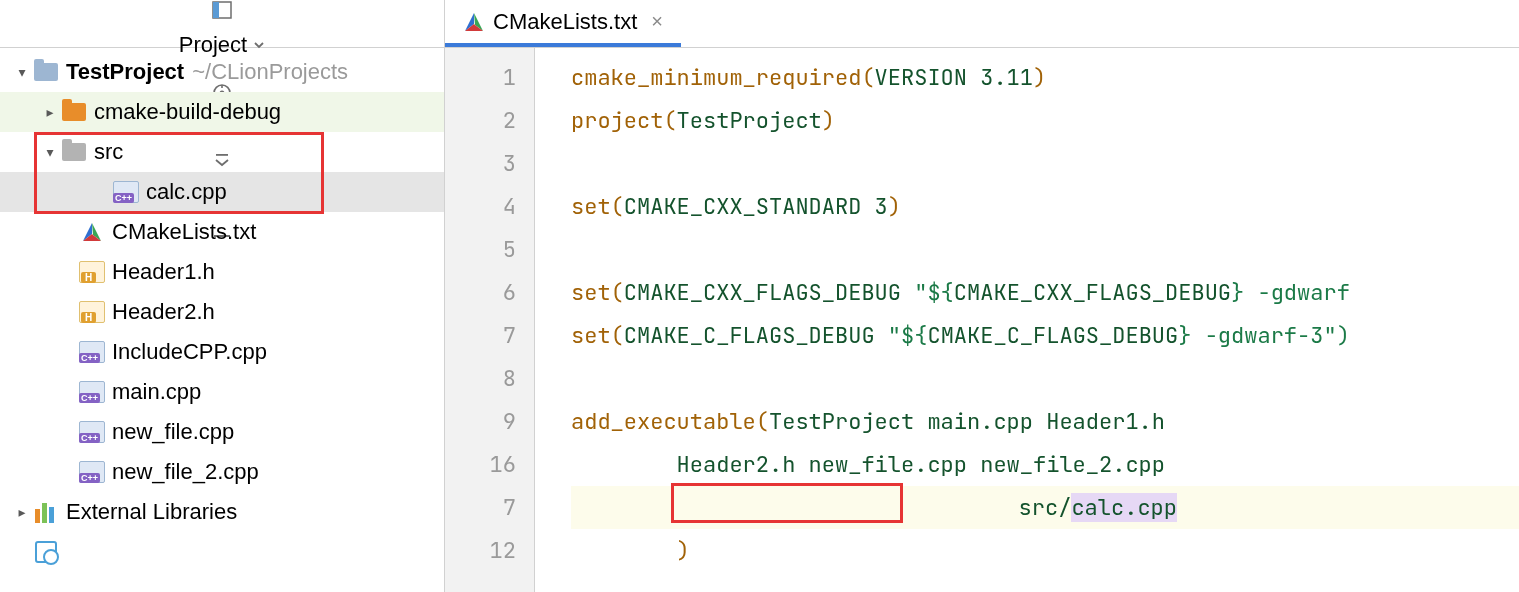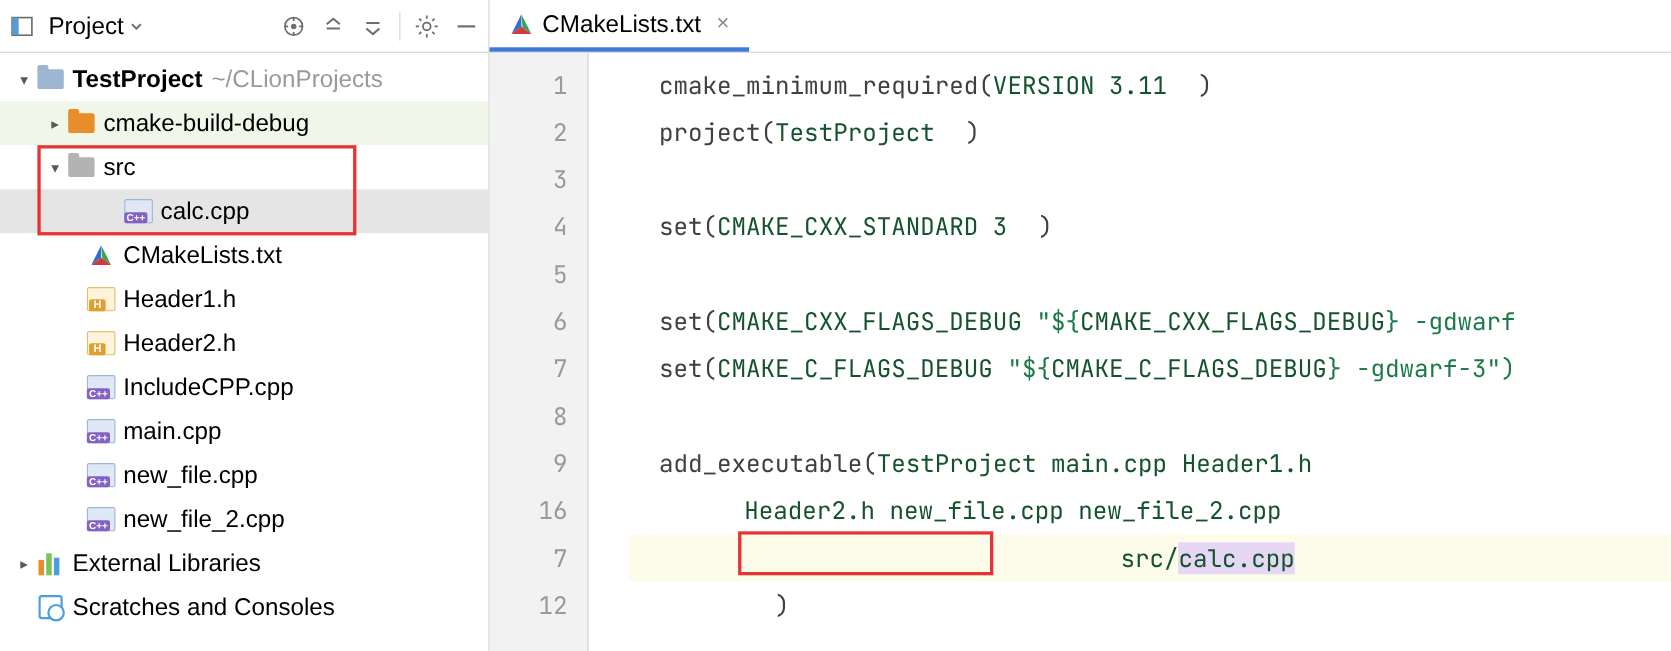--- a/index.html
+++ b/index.html
@@ -23,20 +23,21 @@
   flex-direction: column;
   overflow: hidden;
 }
 .panel-header {
   height: 48px;
   display: flex;
   align-items: center;
   border-bottom: 1px solid #d1d1d1;
   padding: 0 8px;
   gap: 12px;
+  flex-direction: column;
 }
 .panel-header .title {
   display: flex;
   align-items: center;
   gap: 6px;
   font-size: 22px;
   color: #000;
 }
 .panel-header .spacer { flex:1; }
 .panel-icon { width:24px; height:24px; display:inline-flex; align-items:center; justify-content:center; color:#6e6e6e; }
@@ -115,21 +116,21 @@
   padding-left:36px;
   font-size:22px;
   line-height:43px;
   color:#000;
   position:relative;
   overflow:hidden;
 }
 .code .line { height:43px; white-space:pre; }
 .code .line.hl { background:#fdfceb;text-align:center; }
 
-.tok-kw   { color:#404040;margin-left:28px; }
+.tok-kw   { color:#a16207; }
 .tok-ident{ color:#14532d; }
 .tok-str  { color:#1b7a47; }
 .tok-sel  { background:#e6d8f5; }
 
 
 svg { display:block; }
 
 
 .folder-blue  { background:#9db6d2; width:24px; height:18px; border-radius:2px; position:relative; }
 .folder-blue::before { content:""; position:absolute; top:-4px; left:0; width:10px; height:6px; background:#9db6d2; border-radius:2px 2px 0 0; }
@@ -298,21 +299,20 @@
             <span></span>
           </span>
         </span>
       <span class="label">External Libraries</span>
     </div>
     <div class="tree-row indent-0">
       <span class="arrow"></span>
       <span class="file-icon">
           <span class="scratch-icon"></span>
         </span>
-      <span class="label">Scratches and Consoles</span>
     </div>
 
     <div class="highlight-box" style="left:34px; top:84px; width:290px; height:82px;"></div>
   </div>
 </div>
 
 <div class="editor-panel">
 
   <div class="tab-bar">
     <div class="tab">

